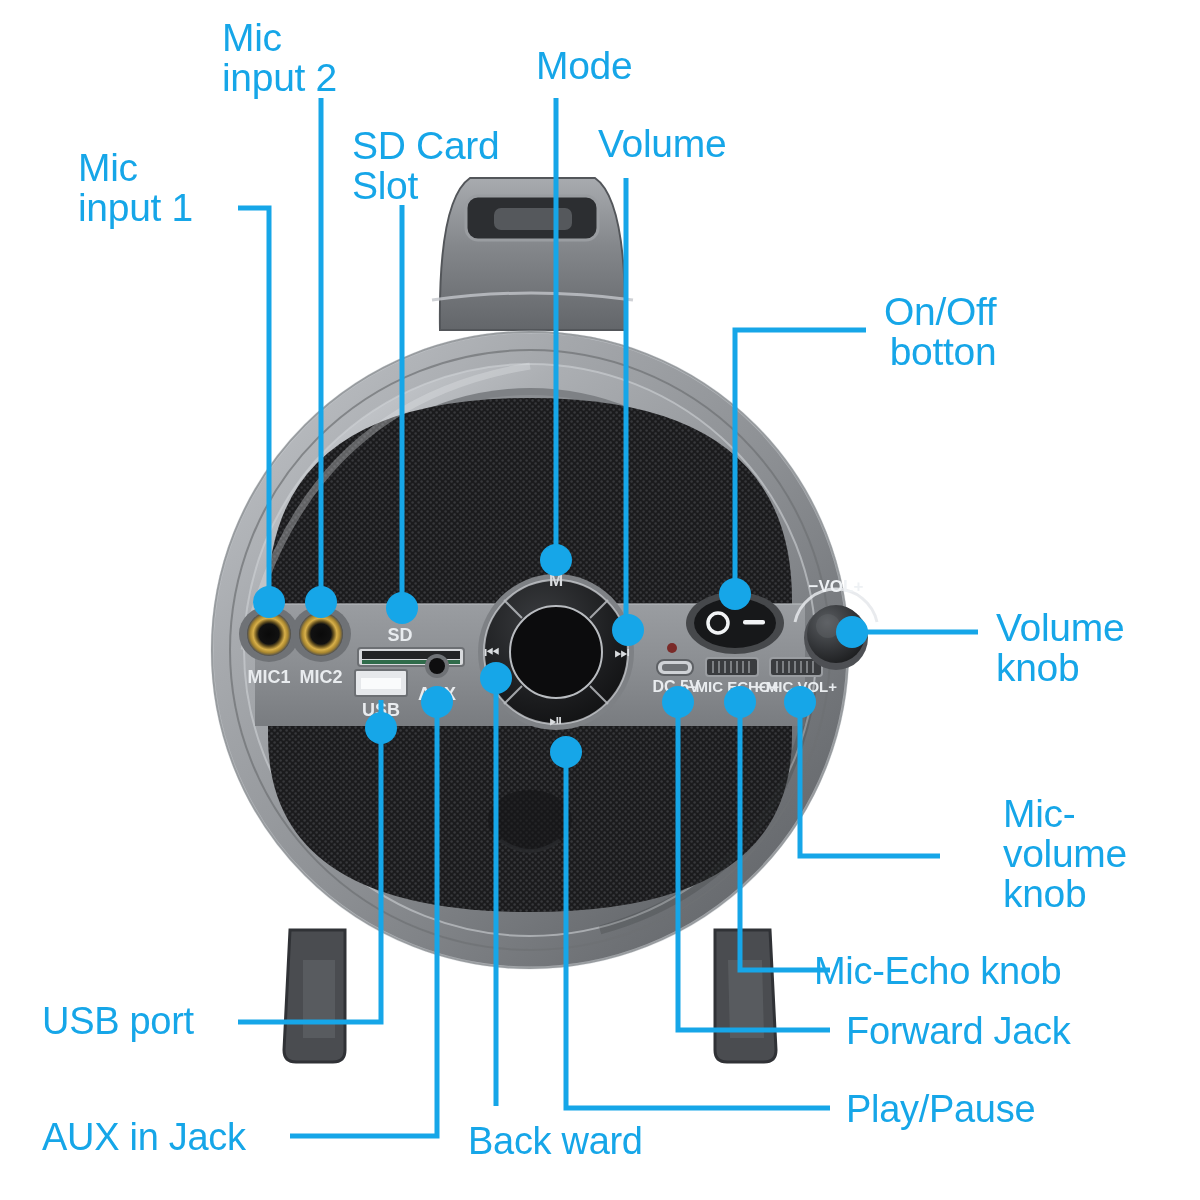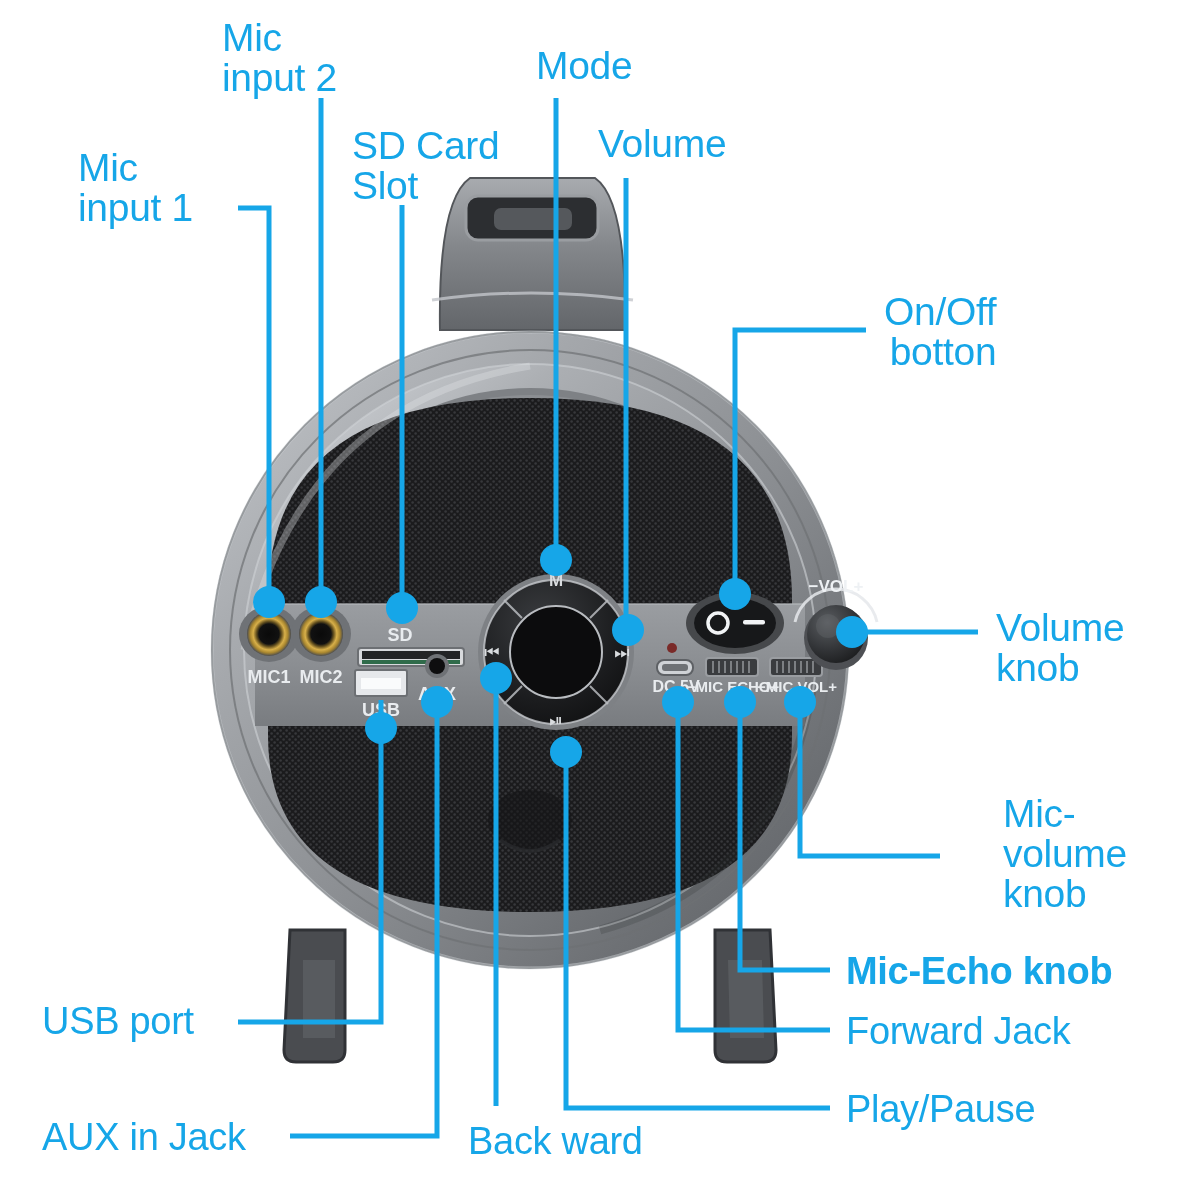--- a/index.html
+++ b/index.html
@@ -261,20 +261,20 @@
 Slot</div>
 <div class="cal" style="left:536px;top:46px;text-align:center;">Mode</div>
 <div class="cal" style="left:598px;top:124px;">Volume</div>
 <div class="cal" style="left:884px;top:292px;text-align:right;">On/Off
 botton</div>
 <div class="cal" style="left:996px;top:608px;">Volume
 knob</div>
 <div class="cal" style="left:956px;top:794px;margin-left:47px;">Mic-
 volume
 knob</div>
-<div class="cal sm" style="left:846px;top:952px;font-weight:bold;">Mic-Echo knob</div>
+<div class="cal sm" style="left:814px;top:952px;">Mic-Echo knob</div>
 <div class="cal sm" style="left:846px;top:1012px;">Forward Jack</div>
 <div class="cal sm" style="left:846px;top:1090px;">Play/Pause</div>
 <div class="cal sm" style="left:42px;top:1118px;">AUX in Jack</div>
 <div class="cal sm" style="left:468px;top:1122px;">Back ward</div>
 <div class="cal sm" style="left:42px;top:1002px;">USB port</div>
 
 </div>
 
 </body></html>

